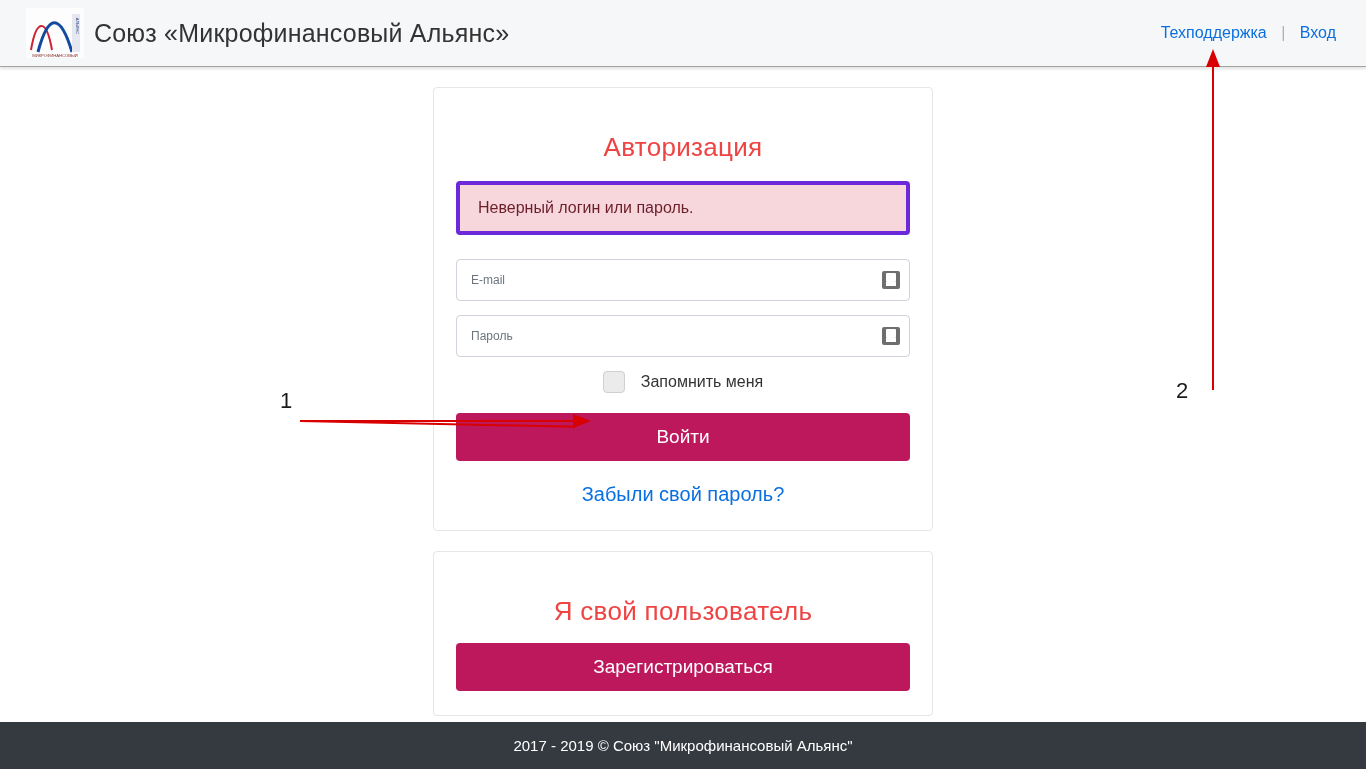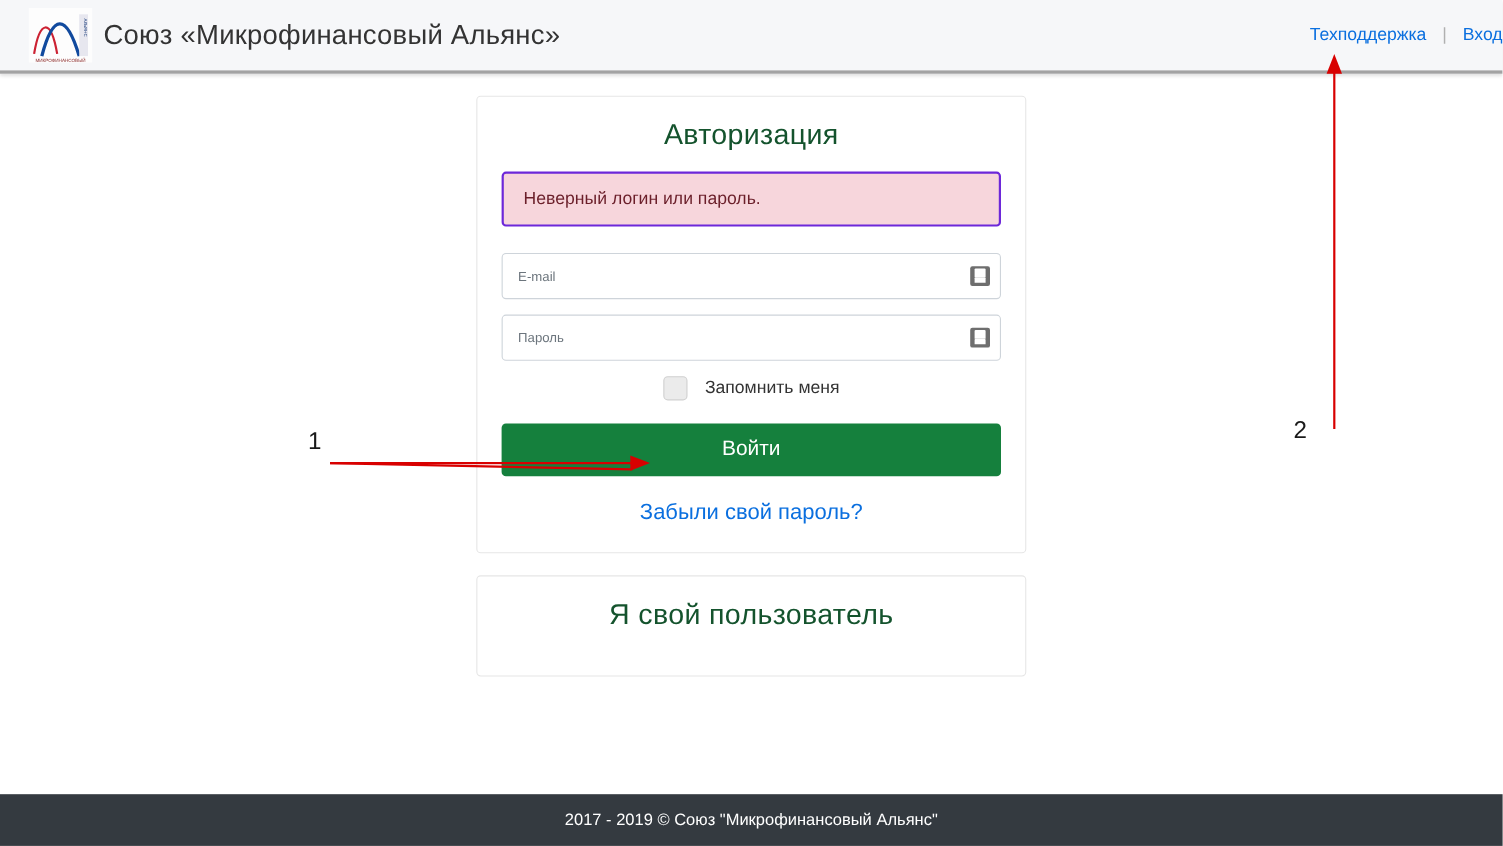--- a/index.html
+++ b/index.html
@@ -1,37 +1,37 @@
 <!DOCTYPE html>
 <html><head>
 <meta charset="utf-8">
 <style>
   * { box-sizing: border-box; margin: 0; padding: 0; }
   html, body { width: 1366px; height: 769px; font-family: "Segoe UI", Tahoma, Verdana, sans-serif; background: #fff; overflow: hidden; }
-  .topbar { position: relative; width: 100%; height: 67px; background: #f6f7f9; border-bottom: 3px solid #a3a3a3; box-shadow: 0 2px 3px rgba(0,0,0,0.12); display: flex; align-items: center; text-align: right; }
+  .topbar { position: relative; width: 100%; height: 67px; background: #f6f7f9; border-bottom: 1px solid #a3a3a3; box-shadow: 0 2px 3px rgba(0,0,0,0.12); display: flex; align-items: center; text-align: right; }
   .logo { width: 58px; height: 50px; margin-left: 26px; position: relative; }
   .logo svg { width: 100%; height: 100%; }
   .site-title { margin-left: 10px; font-size: 25px; color: #333; font-weight: 400; letter-spacing: 0.2px; }
-  .top-links { margin-left: auto; font-size: 16px; color: #8a8a8a; }
+  .top-links { margin-left: auto; margin-right: 30px; font-size: 16px; color: #8a8a8a; }
   .top-links a { color: #0a6fdf; text-decoration: none; cursor: pointer; }
   .top-sep { margin: 0 10px; color: #b0b0b0; }
   .page { width: 100%; display: flex; flex-direction: column; align-items: center; }
   .card { width: 500px; margin-top: 20px; border: 1px solid #e6e6e6; border-radius: 4px; padding: 19px 22px 24px 22px; background: #fff; }
-  .card h2 { font-size: 26px; font-weight: 400; text-align: center; color: #14532d; margin-bottom: 18px; letter-spacing: 0.3px; }
-  .alert { background: #f7d6dc; color: #6b1f2a; border: 2px solid #6d28d9; border-radius: 4px; padding: 14px 18px; font-size: 16px; margin-bottom: 24px; }
+  .card h2 { font-size: 26px; font-weight: 400; text-align: center; color: #ef4444; margin-bottom: 18px; letter-spacing: 0.3px; margin-top: 25px; }
+  .alert { background: #f7d6dc; color: #6b1f2a; border: 4px solid #6d28d9; border-radius: 4px; padding: 14px 18px; font-size: 16px; margin-bottom: 24px; }
   .field-wrap { position: relative; margin-bottom: 14px; }
   .field { width: 100%; height: 42px; border: 1px solid #ced4da; border-radius: 4px; padding: 0 44px 0 14px; font-size: 12px; color: #444; }
   .field::placeholder { color: #6c757d; }
   .field-icon { position: absolute; right: 10px; top: 50%; transform: translateY(-50%); width: 18px; height: 18px; background: #6e6e6e; border-radius: 2px; display: flex; align-items: flex-end; justify-content: center; }
   .field-icon::before { content: ""; width: 10px; height: 5px; background: #fff; border-radius: 1px 1px 0 0; margin-bottom: 1px; display: block; position: absolute; bottom: 2px; }
   .field-icon::after { content: ""; width: 10px; height: 8px; background: #fff; border-radius: 1px 1px 0 0; position: absolute; top: 2px; left: 4px; }
   .remember-row { text-align: center; margin: 6px 0 16px 0; }
   .remember-row label { font-size: 16px; color: #333; display: inline-flex; align-items: center; gap: 16px; cursor: pointer; }
   .chk { width: 22px; height: 22px; border: 1px solid #d0d0d0; border-radius: 4px; background: #ebebeb; display: inline-block; }
-  .btn-primary { display: block; width: 100%; height: 48px; background: #15803d; color: #fff; font-size: 19px; border: none; border-radius: 4px; cursor: pointer; }
+  .btn-primary { display: block; width: 100%; height: 48px; background: #be185d; color: #fff; font-size: 19px; border: none; border-radius: 4px; cursor: pointer; }
   .forgot-row { text-align: center; margin-top: 22px; }
   .forgot-row a { color: #0a6fdf; font-size: 20px; text-decoration: none; }
   .card2 h2 { margin-bottom: 16px; }
   .footer { position: absolute; left: 0; right: 0; bottom: 0; height: 47px; background: #343a40; color: #fff; font-size: 15px; display: flex; flex-direction: column; align-items: center; justify-content: center; line-height: 1.4; gap: 40px; }
   .footer a { color: #0a6fdf; text-decoration: none; }
   
   .anno { position: absolute; pointer-events: none; }
   .arrow1-shaft { height: 2px; background: #d80000; }
   .arrow1-head { position: absolute; width: 0; height: 0; border-left: 18px solid #d80000; border-top: 7px solid transparent; border-bottom: 7px solid transparent; }
   .anno-label { color: #1a1a1a; font-size: 22px; }
@@ -86,20 +86,21 @@
 
     <button class="btn-primary">Войти</button>
 
     <div class="forgot-row">
       <a>Забыли свой пароль?</a>
     </div>
   </div>
 
   <div class="card card2">
     <h2>Я свой пользователь</h2>
+    <button class="btn-primary">Зарегистрироваться</button>
   </div>
 
 </div>
 
 <div class="footer">
   <div>2017 - 2019 © Союз "Микрофинансовый Альянс"</div>
 </div>
 
 <div class="anno anno-label" style="left:280px; top:388px;">1</div>
 <div class="anno arrow1-shaft" style="left:300px; top:420px; width:275px;"></div>

